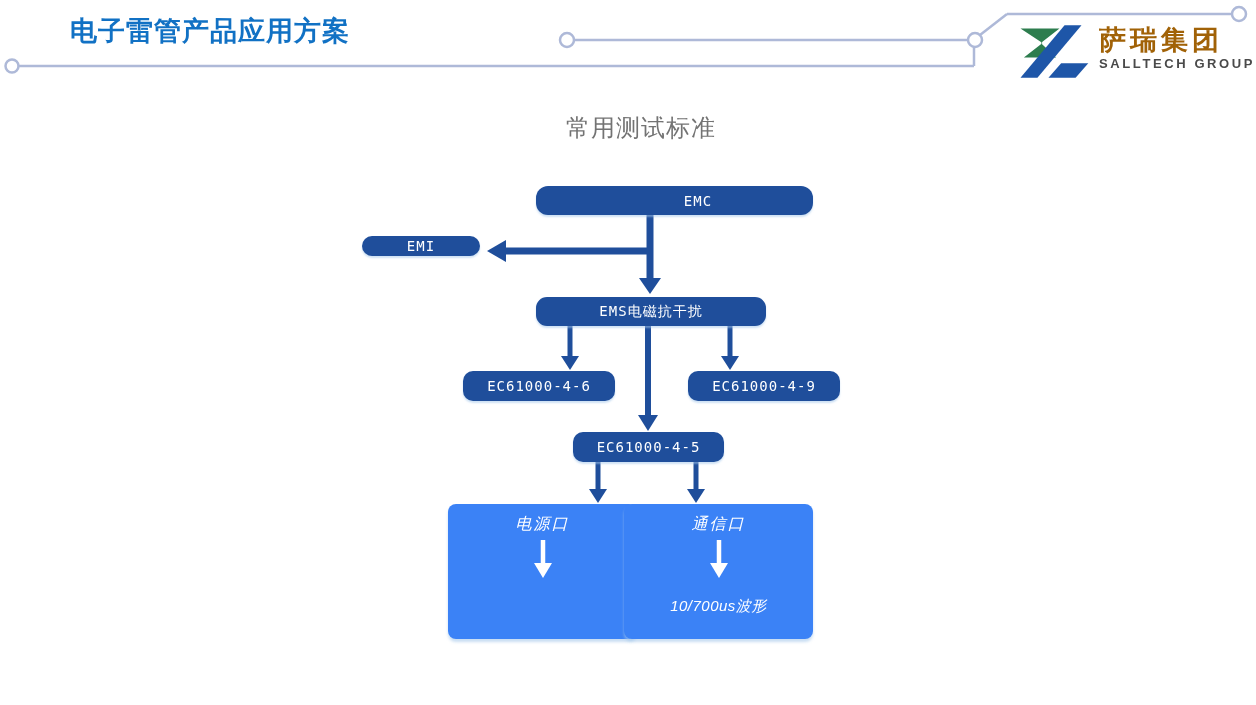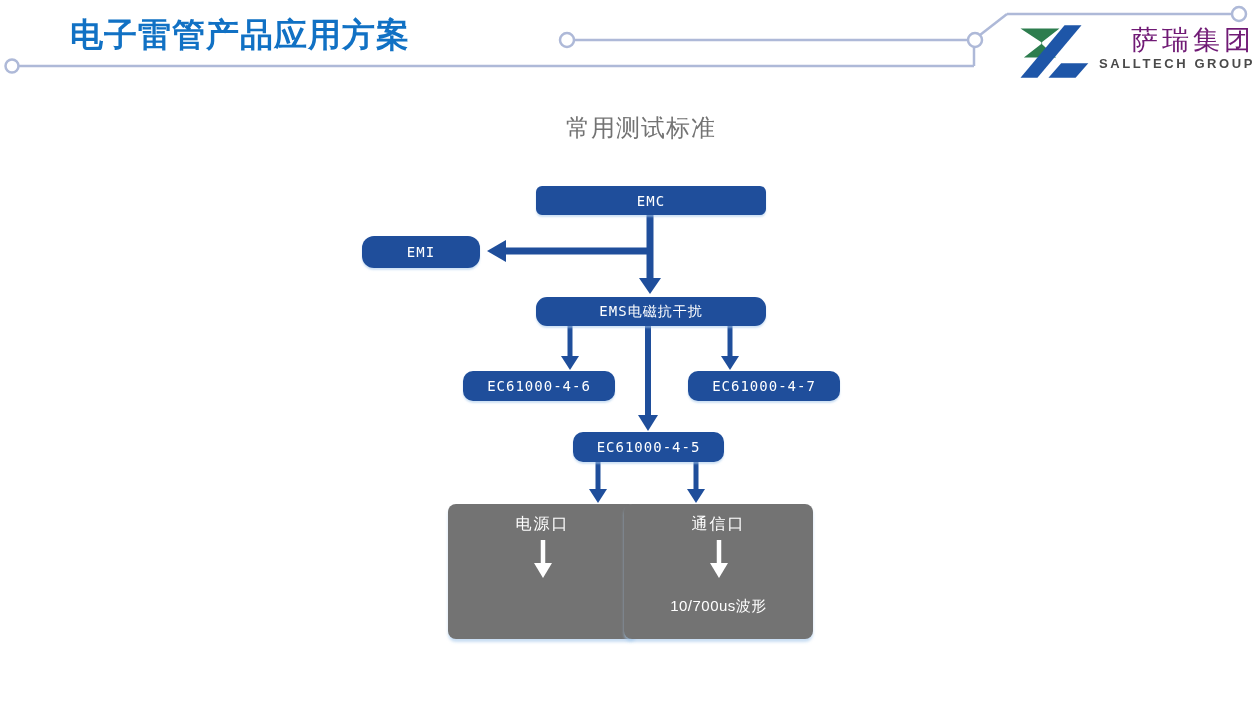--- a/index.html
+++ b/index.html
@@ -6,65 +6,66 @@
   .slide{
     position:relative;
     width:1256px;height:705px;
     background:#ffffff;
     overflow:hidden;
     font-family:"Liberation Sans","DejaVu Sans",sans-serif;
   }
   
   .page-title{
     position:absolute;left:70px;top:13px;
-    font-size:33px;font-weight:800;letter-spacing:1px;
+    font-size:27px;font-weight:800;letter-spacing:1px;
     color:#1171C4;margin:0;
   }
   .deco-svg{position:absolute;left:0;top:0;pointer-events:none;}
   .logo{
     position:absolute;left:1012px;top:25px;
     display:flex;align-items:flex-start;
   }
   .logo-mark{display:block;}
   .logo-text{margin-left:9px;display:flex;flex-direction:column;}
   .logo-cn{
-    font-size:27px;font-weight:400;color:#701a75;
-    letter-spacing:4px;line-height:30px;white-space:nowrap;text-align:right;
+    font-size:27px;font-weight:700;color:#a16207;
+    letter-spacing:4px;line-height:30px;white-space:nowrap;
   }
   .logo-en{
     font-size:13px;font-weight:600;color:#4a4a4a;
     letter-spacing:2.6px;margin-top:1px;white-space:nowrap;
   }
   
   .diagram-title{
     position:absolute;left:566px;top:112px;margin:0;
     font-size:24px;font-weight:400;color:#737373;
     letter-spacing:1px;white-space:nowrap;
   }
   .connectors{position:absolute;left:0;top:0;pointer-events:none;}
   .node{
     position:absolute;
     background:#1F4E9B;color:#ffffff;
     display:flex;align-items:center;justify-content:center;
     font-family:"DejaVu Sans Mono","Liberation Mono",monospace;
     font-size:14px;letter-spacing:1px;white-space:nowrap;
     box-shadow:0 2px 2px rgba(165,200,235,.55);
   }
-  .node-emc  {left:536px;top:186px;width:230px;height:29px;border-radius:6px;}
-  .node-emi  {left:362px;top:236px;width:118px;height:32px;border-radius:12px;}
+  .node-emc  {left:536px;top:186px;width:230px;height:29px;border-radius:12px;padding-left:47px;}
+  .node-emi  {left:362px;top:236px;width:118px;height:20px;border-radius:12px;}
   .node-ems  {left:536px;top:297px;width:230px;height:29px;border-radius:11px;}
   .node-ec2  {left:463px;top:371px;width:152px;height:30px;border-radius:10px;}
   .node-ec4  {left:688px;top:371px;width:152px;height:30px;border-radius:10px;}
   .node-ec5  {left:573px;top:432px;width:151px;height:30px;border-radius:10px;}
   .bignode{
     position:absolute;top:504px;width:189px;height:135px;
-    background:#737373;color:#ffffff;border-radius:8px;
+    background:#3b82f6;color:#ffffff;border-radius:8px;
     display:flex;flex-direction:column;align-items:center;
     box-shadow:0 3px 3px rgba(165,200,235,.6);
     font-family:"Liberation Sans","DejaVu Sans",sans-serif;
+    font-style:italic;
   }
   .bignode-power{left:448px;}
   .bignode-comm{left:624px;}
   .bignode-title{font-size:16px;font-weight:500;letter-spacing:2px;margin-top:10px;}
   .bignode-arrow{margin-top:3px;}
   .bignode-lines{
     height:50px;display:flex;flex-direction:column;
     align-items:center;justify-content:center;
     font-size:15px;line-height:21px;letter-spacing:.5px;
   }
@@ -133,21 +134,21 @@
   </svg>
 
   <div class="node node-emc">EMC</div>
 
   <div class="node node-emi">EMI</div>
 
   <div class="node node-ems">EMS电磁抗干扰</div>
 
   <div class="node node-ec2">EC61000-4-6</div>
 
-  <div class="node node-ec4">EC61000-4-7</div>
+  <div class="node node-ec4">EC61000-4-9</div>
 
   <div class="node node-ec5">EC61000-4-5</div>
 
   <div class="bignode bignode-power">
     <div class="bignode-title">电源口</div>
     <svg class="bignode-arrow" width="20" height="42" viewBox="0 0 20 42">
       <line x1="10" y1="2" x2="10" y2="27" stroke="#ffffff" stroke-width="4.5"></line>
       <polygon points="10,40 1,25 19,25" fill="#ffffff"></polygon>
     </svg>
   </div>

